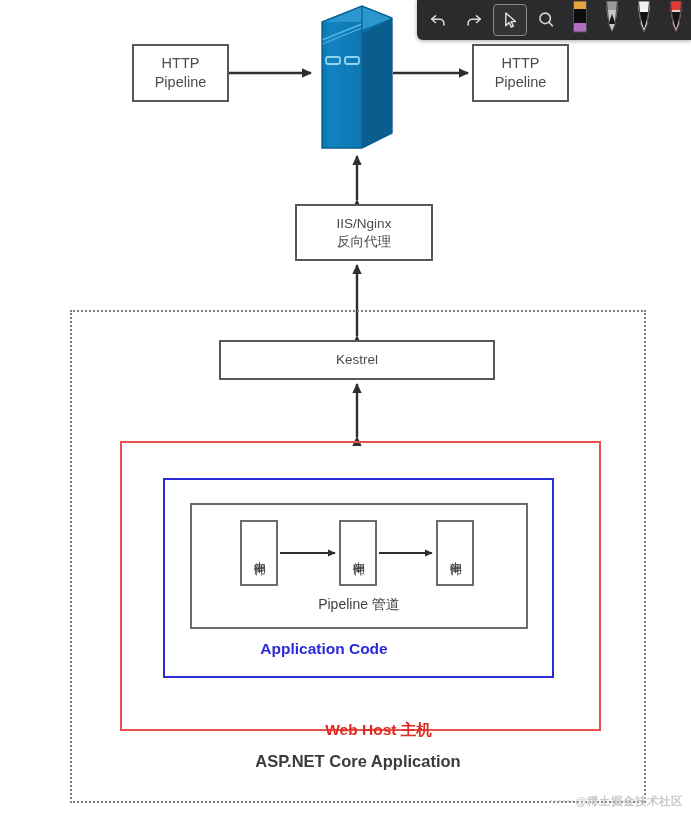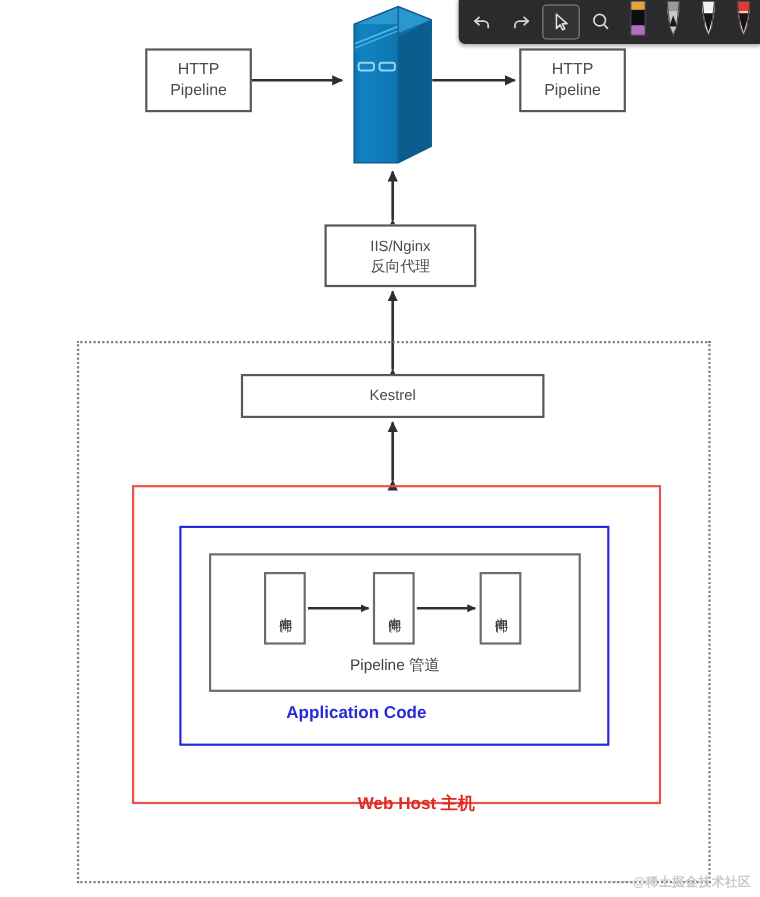--- a/index.html
+++ b/index.html
@@ -243,20 +243,21 @@
   <div class="mw" id="mw-2">
     <span style="writing-mode:vertical-rl;text-orientation:upright;letter-spacing:1px;">中间件</span>
   </div>
   <div class="mw" id="mw-3">
     <span style="writing-mode:vertical-rl;text-orientation:upright;letter-spacing:1px;">中间件</span>
   </div>
 
   <div class="lbl" id="pipeline-label">Pipeline 管道</div>
   <div class="lbl" id="appcode-label">Application Code</div>
   <div class="lbl" id="webhost-label">Web Host 主机</div>
+  <div class="lbl" id="aspnet-label">ASP.NET Core Application</div>
 
   <div id="watermark">······@稀土掘金技术社区</div>
 
   <div id="toolbar">
 
     <div class="tbtn">
       <svg width="20" height="20" viewBox="0 0 24 24">
         <path d="M9 7 L4.5 11 L9 15" fill="none" stroke="#d6d6d8" stroke-width="1.9" stroke-linecap="round" stroke-linejoin="round"></path>
         <path d="M4.5 11 H14 a5 5 0 0 1 5 5 v2" fill="none" stroke="#d6d6d8" stroke-width="1.9" stroke-linecap="round"></path>
       </svg>

